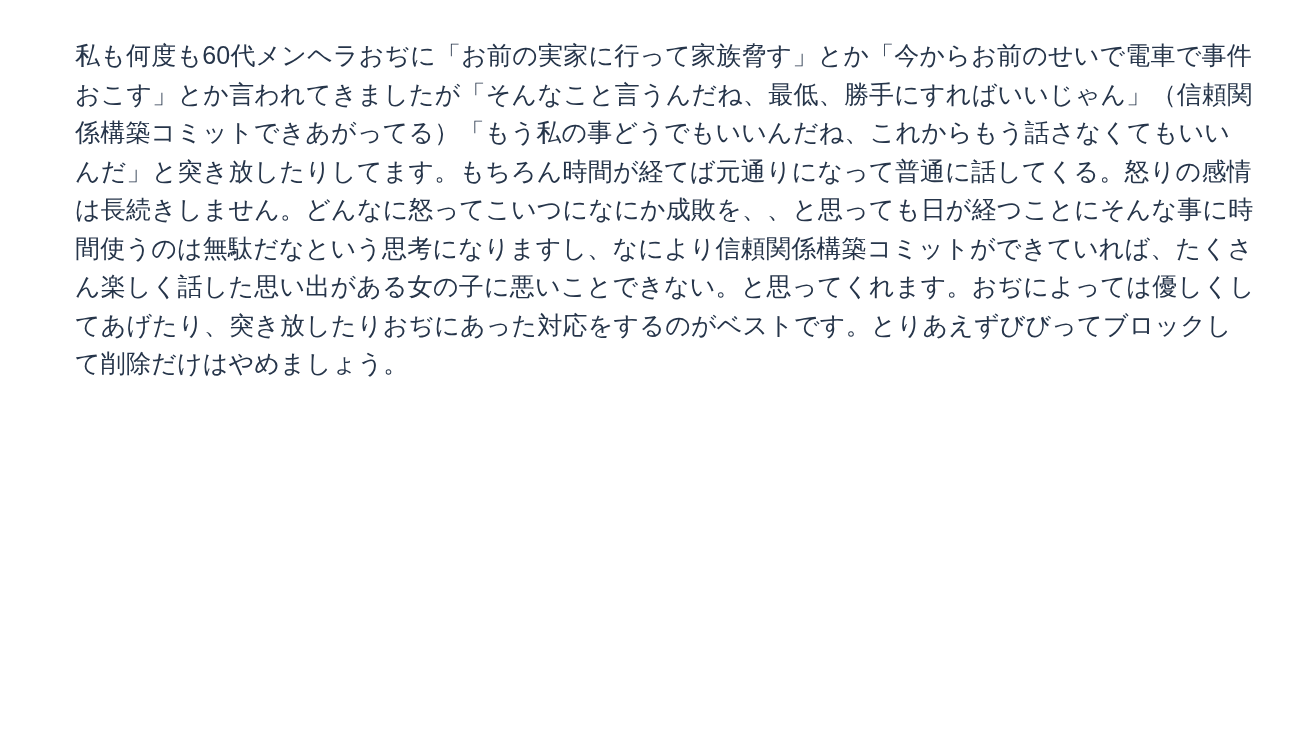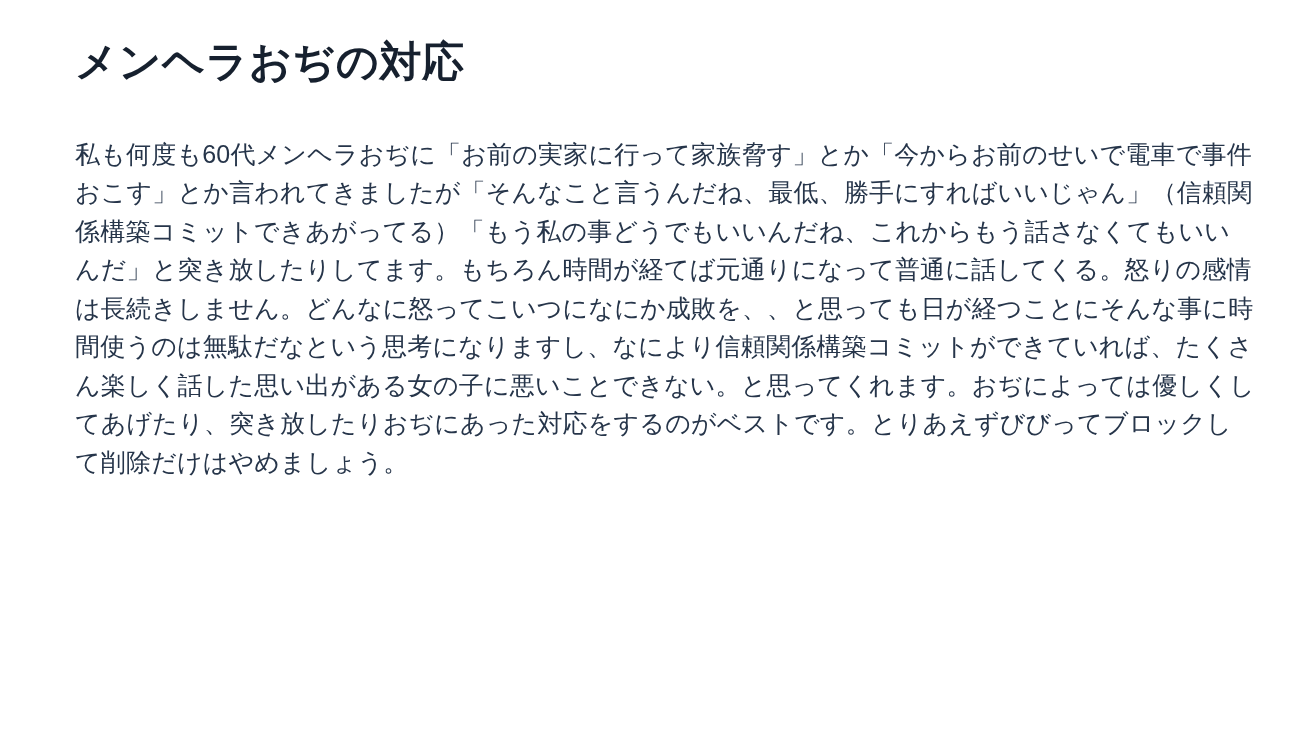--- a/index.html
+++ b/index.html
@@ -45,19 +45,18 @@
     margin-right: 9px;
     vertical-align: -4px;
     background: linear-gradient(180deg, #fbd977 0%, #f2b93e 100%);
     clip-path: polygon(50% 0%, 63% 33%, 98% 36%, 71% 58%, 80% 93%, 50% 73%, 20% 93%, 29% 58%, 2% 36%, 37% 33%);
   }
 </style>
 </head>
 <body>
 
 <div class="doc">
-  <h1 class="doc-title">メンヘラおぢの対応</h1>
 
 
   <div class="para">
     <span>私も何度も60代メンヘラおぢに「お前の実家に行って家族脅す」とか「今からお前のせいで電車で事件おこす」とか言われてきましたが「そんなこと言うんだね、最低、勝手にすればいいじゃん」（信頼関係構築コミットできあがってる）「もう私の事どうでもいいんだね、これからもう話さなくてもいいんだ」と突き放したりしてます。もちろん時間が経てば元通りになって普通に話してくる。怒りの感情は長続きしません。どんなに怒ってこいつになにか成敗を、、と思っても日が経つことにそんな事に時間使うのは無駄だなという思考になりますし、なにより信頼関係構築コミットができていれば、たくさん楽しく話した思い出がある女の子に悪いことできない。と思ってくれます。おぢによっては優しくしてあげたり、突き放したりおぢにあった対応をするのがベストです。とりあえずびびってブロックして削除だけはやめましょう。</span>
   </div>
 </div>
 
 </body></html>

